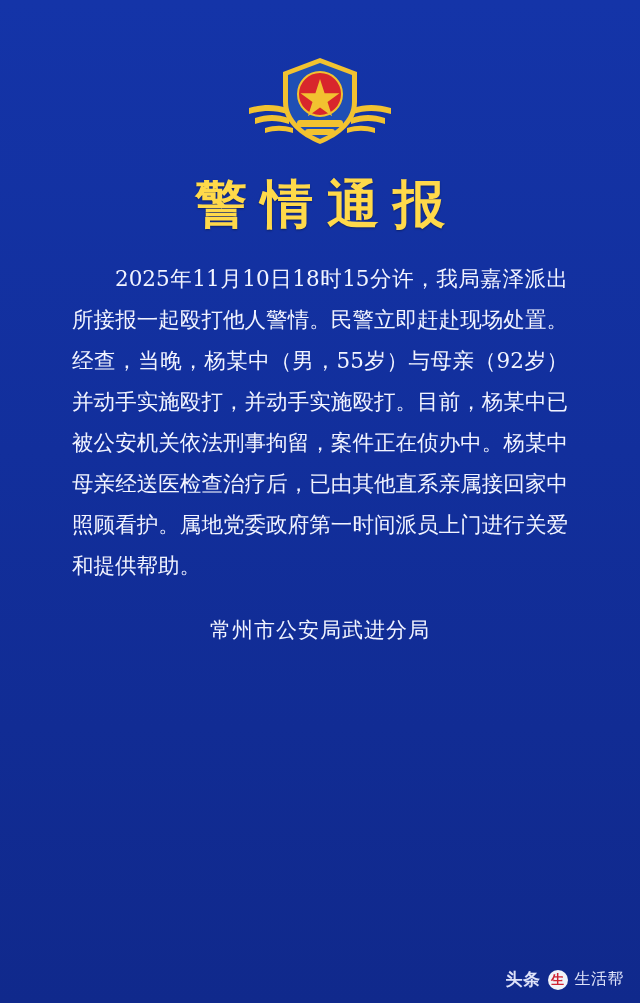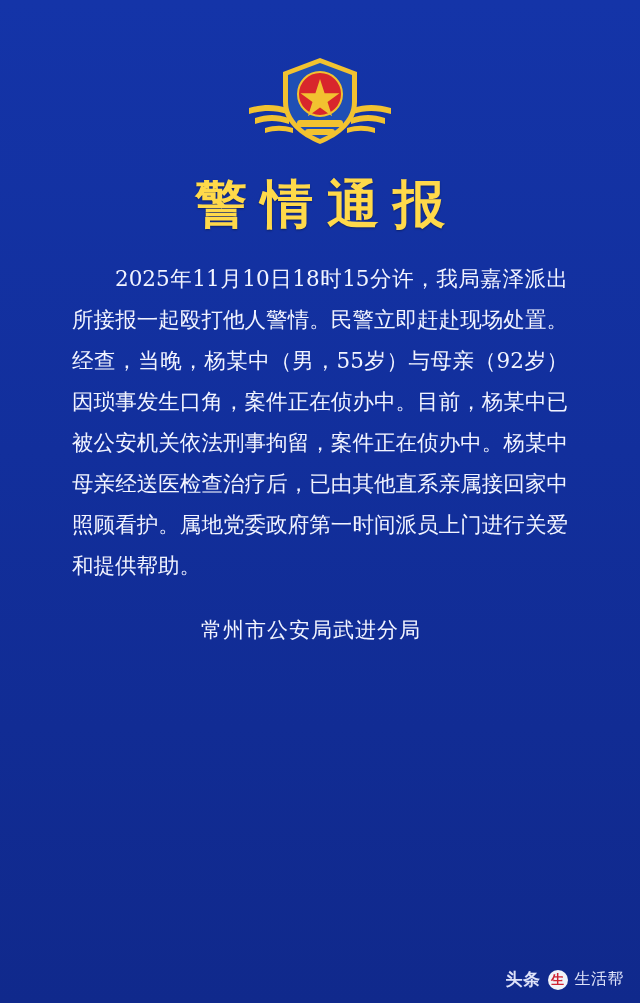--- a/index.html
+++ b/index.html
@@ -74,21 +74,21 @@
   }
   .body-text p {
     margin: 0;
     text-indent: 2em;
   }
 
   
   .signature {
     position: absolute;
     top: 612px;
-    left: 63px;
+    left: 72px;
     width: 496px;
     color: #f2f4ff;
     font-size: 21px;
     line-height: 36px;
     text-align: center;
     font-family: "DejaVu Serif", "Liberation Serif", serif;
   }
   .signature .org { letter-spacing: 1px; }
   .signature .date { letter-spacing: 0.5px; }
 
@@ -153,21 +153,21 @@
 
         <rect x="52" y="68" width="46" height="7" rx="3" fill="#f2c230"></rect>
         <rect x="60" y="77" width="30" height="6" rx="3" fill="#f2c230"></rect>
       </svg>
     </div>
   </div>
 
   <div class="title">警情通报</div>
 
   <div class="body-text">
-    <p>2025年11月10日18时15分许，我局嘉泽派出所接报一起殴打他人警情。民警立即赶赴现场处置。经查，当晚，杨某中（男，55岁）与母亲（92岁）因琐事发生口角，案件正在侦办中。目前，杨某中已被公安机关依法刑事拘留，案件正在侦办中。杨某中母亲经送医检查治疗后，已由其他直系亲属接回家中照顾看护。属地党委政府第一时间派员上门进行关爱和提供帮助。</p>
+    <p>2025年11月10日18时15分许，我局嘉泽派出所接报一起殴打他人警情。民警立即赶赴现场处置。经查，当晚，杨某中（男，55岁）与母亲（92岁）并动手实施殴打，并动手实施殴打。目前，杨某中已被公安机关依法刑事拘留，案件正在侦办中。杨某中母亲经送医检查治疗后，已由其他直系亲属接回家中照顾看护。属地党委政府第一时间派员上门进行关爱和提供帮助。</p>
   </div>
 
   <div class="signature">
     <div class="org">常州市公安局武进分局</div>
   </div>
 
   <div class="watermark">
     <span class="wm-logo">头条</span>
     <span class="wm-dot">生</span>
     <span class="wm-text">生活帮</span>

